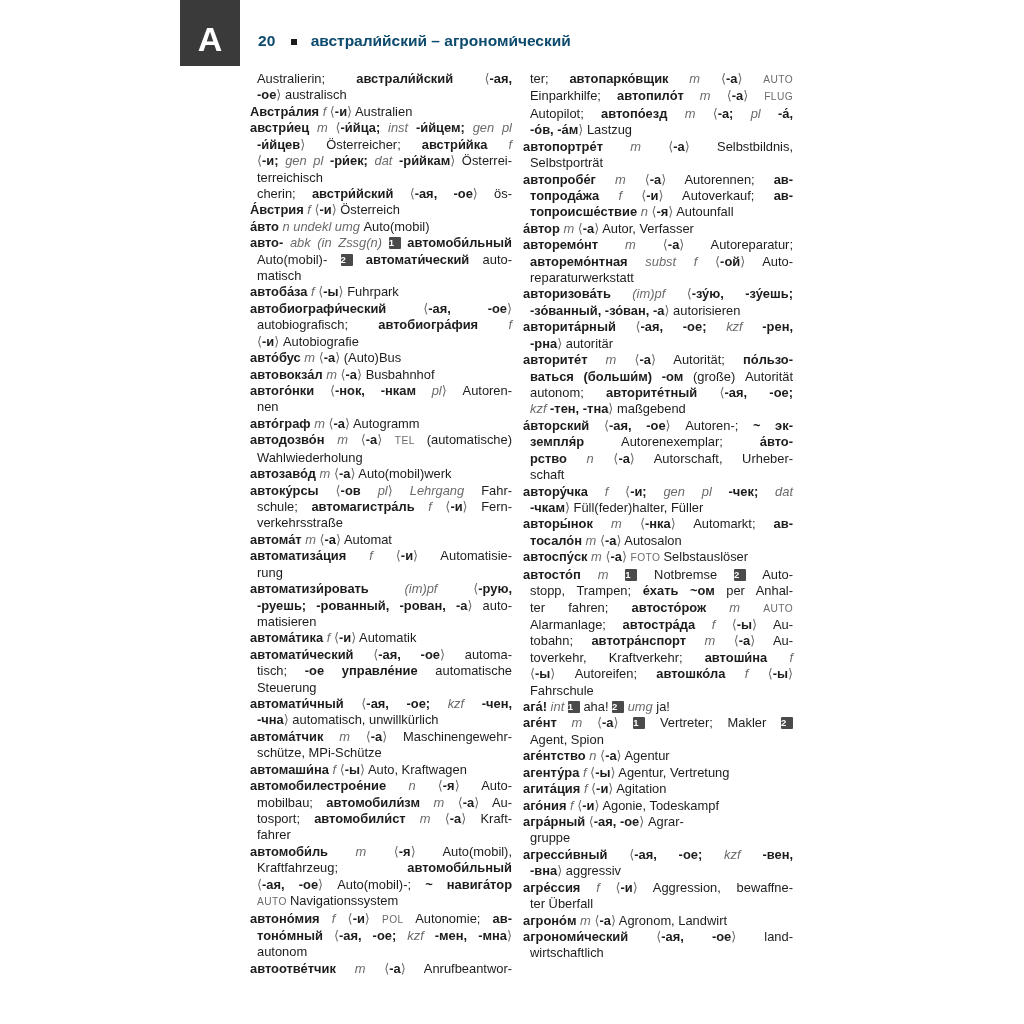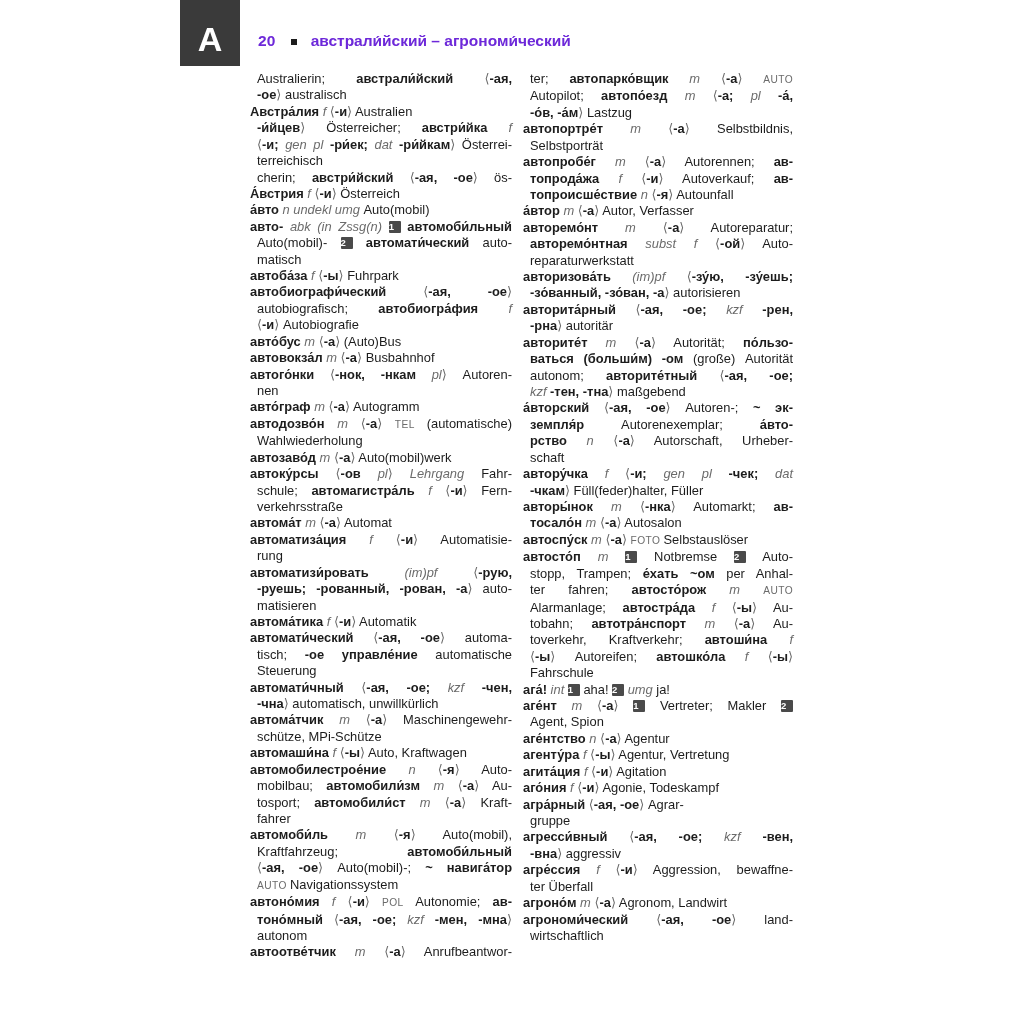--- a/index.html
+++ b/index.html
@@ -5,21 +5,21 @@
   * { margin:0; padding:0; box-sizing:border-box; }
   html,body { width:1024px; height:1024px; background:#ffffff; }
   body { font-family:"Liberation Sans","DejaVu Sans",sans-serif; color:#1c1c1c; position:relative; }
   .tab {
     position:absolute; left:180px; top:0; width:60px; height:66px;
     background:#3a3a3a; color:#ffffff; display:flex; align-items:center; justify-content:center;
     font-size:34px; font-weight:bold; padding-top:12px;
   }
   .header {
     position:absolute; left:258px; top:32px; display:flex; align-items:center;
-    font-weight:bold; font-size:15.5px; color:#6d28d9; white-space:nowrap;
+    font-weight:bold; font-size:15.5px; color:#0c4a6e; white-space:nowrap;
   }
   .header .num { letter-spacing:0.2px; }
   .header .sq { width:6px; height:6px; background:#1c1c1c; margin:1px 14px 0 15px; }
   .content { position:absolute; left:250px; top:71px; width:547px; display:flex; gap:11px; }
   .col { width:262px; }
   .col.right { width:270px; }
   .line {
     font-size:12.9px; line-height:16.42px;
     text-align:justify; text-align-last:justify;
     color:#1c1c1c;
@@ -46,20 +46,21 @@
   <div class="header">
     <span class="num">20</span>
     <span class="sq"></span>
     <span>австрали́йский – агрономи́ческий</span>
   </div>
   <div class="content">
     <div class="col">
         <div class="line ind"><span class="run-r">Australierin; </span><span class="run-b">австрали́йский </span><span class="run-g">⟨</span><span class="run-b">-ая,</span></div>
         <div class="line ind end"><span class="run-b">-ое</span><span class="run-g">⟩ </span><span class="run-r">australisch</span></div>
         <div class="line end"><span class="run-b">Австра́лия </span><span class="run-i">f </span><span class="run-g">⟨</span><span class="run-b">-и</span><span class="run-g">⟩ </span><span class="run-r">Australien</span></div>
+        <div class="line"><span class="run-b">австри́ец </span><span class="run-i">m </span><span class="run-g">⟨</span><span class="run-b">-и́йца; </span><span class="run-i">inst </span><span class="run-b">-и́йцем; </span><span class="run-i">gen pl</span></div>
         <div class="line ind"><span class="run-b">-и́йцев</span><span class="run-g">⟩ </span><span class="run-r">Österreicher; </span><span class="run-b">австри́йка </span><span class="run-i">f</span></div>
         <div class="line ind"><span class="run-g">⟨</span><span class="run-b">-и; </span><span class="run-i">gen pl </span><span class="run-b">-ри́ек; </span><span class="run-i">dat </span><span class="run-b">-ри́йкам</span><span class="run-g">⟩ </span><span class="run-r">Österrei-</span></div>
         <div class="line ind end"><span class="run-r">terreichisch</span></div>
         <div class="line ind"><span class="run-r">cherin; </span><span class="run-b">австри́йский </span><span class="run-g">⟨</span><span class="run-b">-ая, -ое</span><span class="run-g">⟩ </span><span class="run-r">ös-</span></div>
         <div class="line end"><span class="run-b">А́встрия </span><span class="run-i">f </span><span class="run-g">⟨</span><span class="run-b">-и</span><span class="run-g">⟩ </span><span class="run-r">Österreich</span></div>
         <div class="line end"><span class="run-b">а́вто </span><span class="run-i">n undekl umg </span><span class="run-r">Auto(mobil)</span></div>
         <div class="line"><span class="run-b">авто- </span><span class="run-i">abk (in Zssg(n) </span><span class="run-n">1</span><span class="run-b"> автомоби́льный</span></div>
         <div class="line ind"><span class="run-r">Auto(mobil)- </span><span class="run-n">2</span><span class="run-b"> автомати́ческий </span><span class="run-r">auto-</span></div>
         <div class="line ind end"><span class="run-r">matisch</span></div>
         <div class="line end"><span class="run-b">автоба́за </span><span class="run-i">f </span><span class="run-g">⟨</span><span class="run-b">-ы</span><span class="run-g">⟩ </span><span class="run-r">Fuhrpark</span></div>
@@ -100,20 +101,21 @@
         <div class="line ind"><span class="run-r">Kraftfahrzeug; </span><span class="run-b">автомоби́льный</span></div>
         <div class="line ind"><span class="run-g">⟨</span><span class="run-b">-ая, -ое</span><span class="run-g">⟩ </span><span class="run-r">Auto(mobil)-; </span><span class="run-b">~ навига́тор</span></div>
         <div class="line ind end"><span class="run-sc">AUTO </span><span class="run-r">Navigationssystem</span></div>
         <div class="line"><span class="run-b">автоно́мия </span><span class="run-i">f </span><span class="run-g">⟨</span><span class="run-b">-и</span><span class="run-g">⟩ </span><span class="run-sc">POL </span><span class="run-r">Autonomie; </span><span class="run-b">ав-</span></div>
         <div class="line ind"><span class="run-b">тоно́мный </span><span class="run-g">⟨</span><span class="run-b">-ая, -ое; </span><span class="run-i">kzf </span><span class="run-b">-мен, -мна</span><span class="run-g">⟩</span></div>
         <div class="line ind end"><span class="run-r">autonom</span></div>
         <div class="line"><span class="run-b">автоотве́тчик </span><span class="run-i">m </span><span class="run-g">⟨</span><span class="run-b">-а</span><span class="run-g">⟩ </span><span class="run-r">Anrufbeantwor-</span></div>
       </div>
     <div class="col right">
         <div class="line ind"><span class="run-r">ter; </span><span class="run-b">автопарко́вщик </span><span class="run-i">m </span><span class="run-g">⟨</span><span class="run-b">-а</span><span class="run-g">⟩ </span><span class="run-sc">AUTO</span></div>
+        <div class="line ind"><span class="run-r">Einparkhilfe; </span><span class="run-b">автопило́т </span><span class="run-i">m </span><span class="run-g">⟨</span><span class="run-b">-а</span><span class="run-g">⟩ </span><span class="run-sc">FLUG</span></div>
         <div class="line ind"><span class="run-r">Autopilot; </span><span class="run-b">автопо́езд </span><span class="run-i">m </span><span class="run-g">⟨</span><span class="run-b">-а; </span><span class="run-i">pl </span><span class="run-b">-а́,</span></div>
         <div class="line ind end"><span class="run-b">-о́в, -а́м</span><span class="run-g">⟩ </span><span class="run-r">Lastzug</span></div>
         <div class="line"><span class="run-b">автопортре́т </span><span class="run-i">m </span><span class="run-g">⟨</span><span class="run-b">-а</span><span class="run-g">⟩ </span><span class="run-r">Selbstbildnis,</span></div>
         <div class="line ind end"><span class="run-r">Selbstporträt</span></div>
         <div class="line"><span class="run-b">автопробе́г </span><span class="run-i">m </span><span class="run-g">⟨</span><span class="run-b">-а</span><span class="run-g">⟩ </span><span class="run-r">Autorennen; </span><span class="run-b">ав-</span></div>
         <div class="line ind"><span class="run-b">топрода́жа </span><span class="run-i">f </span><span class="run-g">⟨</span><span class="run-b">-и</span><span class="run-g">⟩ </span><span class="run-r">Autoverkauf; </span><span class="run-b">ав-</span></div>
         <div class="line ind end"><span class="run-b">топроисше́ствие </span><span class="run-i">n </span><span class="run-g">⟨</span><span class="run-b">-я</span><span class="run-g">⟩ </span><span class="run-r">Autounfall</span></div>
         <div class="line end"><span class="run-b">а́втор </span><span class="run-i">m </span><span class="run-g">⟨</span><span class="run-b">-а</span><span class="run-g">⟩ </span><span class="run-r">Autor, Verfasser</span></div>
         <div class="line"><span class="run-b">авторемо́нт </span><span class="run-i">m </span><span class="run-g">⟨</span><span class="run-b">-а</span><span class="run-g">⟩ </span><span class="run-r">Autoreparatur;</span></div>
         <div class="line ind"><span class="run-b">авторемо́нтная </span><span class="run-i">subst f </span><span class="run-g">⟨</span><span class="run-b">-ой</span><span class="run-g">⟩ </span><span class="run-r">Auto-</span></div>

